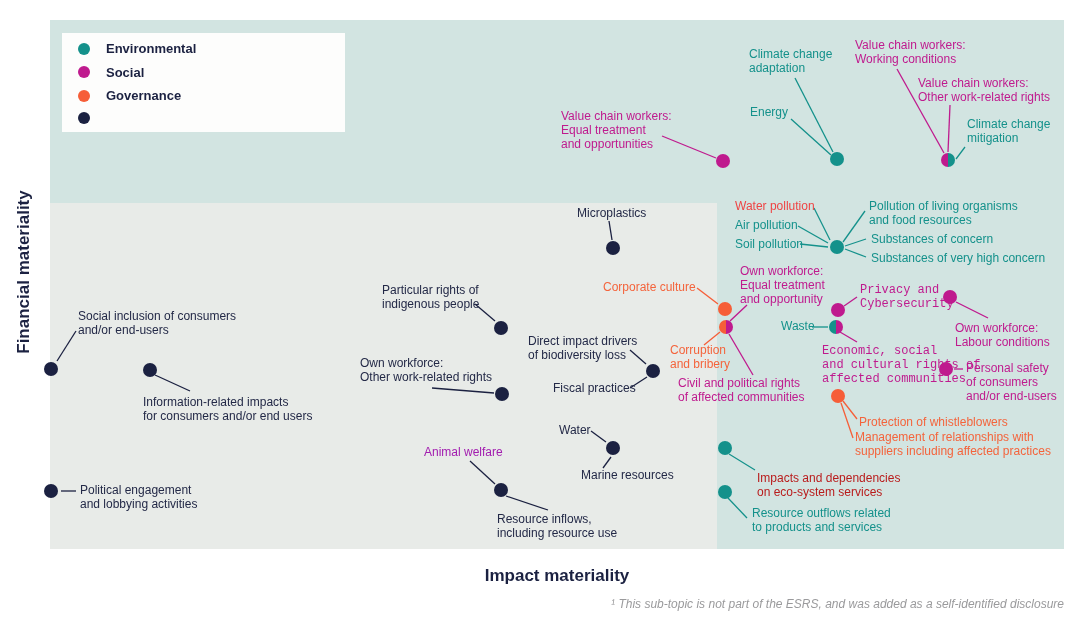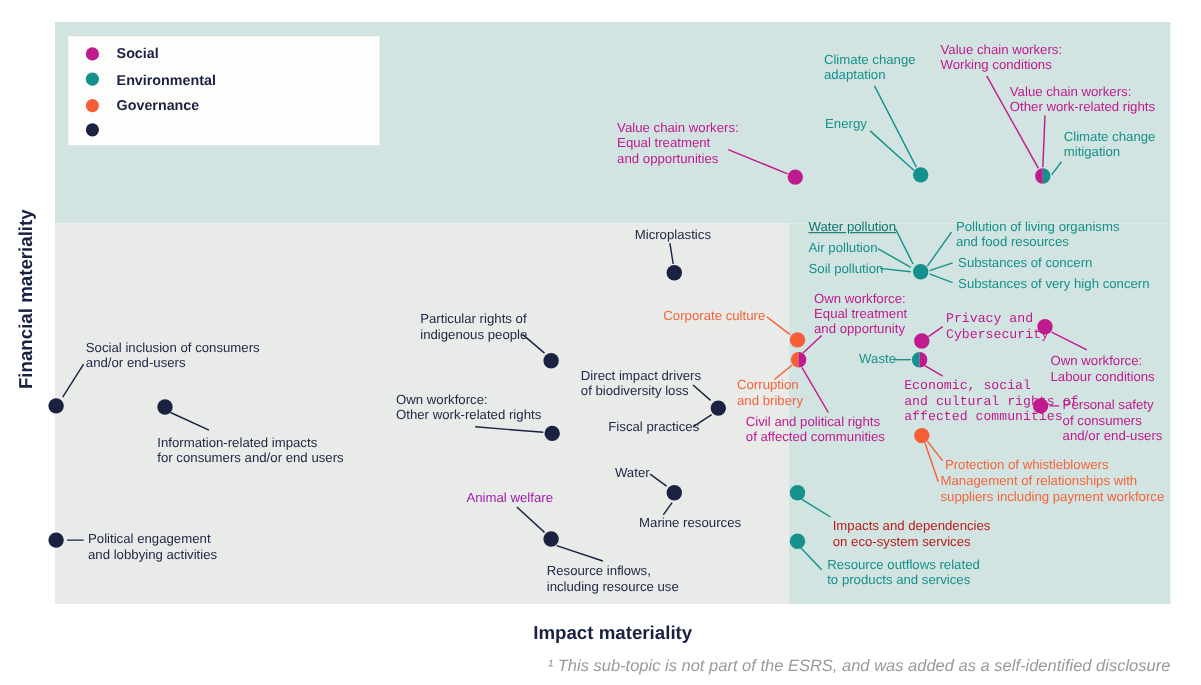--- a/index.html
+++ b/index.html
@@ -17,21 +17,21 @@
   .legend-dot{width:12px;height:12px;border-radius:50%;flex:0 0 auto;}
   .legend-label{font-size:13px;font-weight:700;color:#1b2141;}
   #chart-svg{position:absolute;left:0;top:0;width:1092px;height:623px;}
   .topic-label{position:absolute;font-size:12px;line-height:14px;white-space:pre-line;}
   .y-axis-label{position:absolute;left:-77px;top:263px;width:200px;height:18px;
                 text-align:center;font-size:17px;font-weight:700;color:#1b2141;
                 transform:rotate(-90deg);}
   .x-axis-label{position:absolute;left:50px;top:566px;width:1014px;text-align:center;
                 font-size:17px;font-weight:700;color:#1b2141;}
   .footnote{position:absolute;left:50px;top:597px;width:1014px;text-align:right;
-            font-size:15px;font-style:italic;color:#9a9a9c;}
+            font-size:12px;font-style:italic;color:#9a9a9c;}
 </style>
 </head>
 <body>
 
 <div class="stage">
 
   <div class="region region-top" style="background: rgb(210, 228, 225);"></div>
   <div class="region region-lower-left" style="background: rgb(232, 235, 232);"></div>
   <div class="region region-lower-right" style="background: rgb(210, 228, 225);"></div>
 
@@ -107,21 +107,21 @@
       <div class="topic-label" style="left: 749px; top: 47px; color: rgb(20, 145, 139);">Climate change
 adaptation</div>
       <div class="topic-label" style="left: 750px; top: 105px; color: rgb(20, 145, 139);">Energy</div>
       <div class="topic-label" style="left: 855px; top: 38px; color: rgb(191, 26, 142);">Value chain workers:
 Working conditions</div>
       <div class="topic-label" style="left: 918px; top: 76px; color: rgb(191, 26, 142);">Value chain workers:
 Other work-related rights</div>
       <div class="topic-label" style="left: 967px; top: 117px; color: rgb(20, 145, 139);">Climate change
 mitigation</div>
       <div class="topic-label" style="left: 577px; top: 206px; color: rgb(35, 41, 71);">Microplastics</div>
-      <div class="topic-label" style="left: 735px; top: 199px; color: #0f766e; text-decoration: underline;">Water pollution</div>
+      <div class="topic-label" style="left: 735px; top: 199px; color: #ef4444;">Water pollution</div>
       <div class="topic-label" style="left: 735px; top: 218px; color: rgb(20, 145, 139);">Air pollution</div>
       <div class="topic-label" style="left: 735px; top: 237px; color: rgb(20, 145, 139);">Soil pollution</div>
       <div class="topic-label" style="left: 869px; top: 199px; color: rgb(20, 145, 139);">Pollution of living organisms
 and food resources</div>
       <div class="topic-label" style="left: 871px; top: 232px; color: rgb(20, 145, 139);">Substances of concern</div>
       <div class="topic-label" style="left: 871px; top: 251px; color: rgb(20, 145, 139);">Substances of very high concern</div>
       <div class="topic-label" style="left: 603px; top: 280px; color: rgb(244, 100, 60);">Corporate culture</div>
       <div class="topic-label" style="left: 740px; top: 264px; color: rgb(191, 26, 142);">Own workforce:
 Equal treatment
 and opportunity</div>
@@ -135,21 +135,21 @@
       <div class="topic-label" style="left: 955px; top: 321px; color: rgb(191, 26, 142);">Own workforce:
 Labour conditions</div>
       <div class="topic-label" style="left: 822px; top: 344px; color: rgb(191, 26, 142); font-family: Liberation Mono, monospace;">Economic, social
 and cultural rights of
 affected communities</div>
       <div class="topic-label" style="left: 966px; top: 361px; color: rgb(191, 26, 142);">Personal safety
 of consumers
 and/or end-users</div>
       <div class="topic-label" style="left: 859px; top: 415px; color: rgb(244, 100, 60);">Protection of whistleblowers</div>
       <div class="topic-label" style="left: 855px; top: 430px; color: rgb(244, 100, 60);">Management of relationships with
-suppliers including payment workforce</div>
+suppliers including affected practices</div>
       <div class="topic-label" style="left: 528px; top: 334px; color: rgb(35, 41, 71);">Direct impact drivers
 of biodiversity loss</div>
       <div class="topic-label" style="left: 553px; top: 381px; color: rgb(35, 41, 71);">Fiscal practices</div>
       <div class="topic-label" style="left: 382px; top: 283px; color: rgb(35, 41, 71);">Particular rights of
 indigenous people</div>
       <div class="topic-label" style="left: 360px; top: 356px; color: rgb(35, 41, 71);">Own workforce:
 Other work-related rights</div>
       <div class="topic-label" style="left: 78px; top: 309px; color: rgb(35, 41, 71);">Social inclusion of consumers
 and/or end-users</div>
       <div class="topic-label" style="left: 143px; top: 395px; color: rgb(35, 41, 71);">Information-related impacts
@@ -162,26 +162,26 @@
       <div class="topic-label" style="left: 80px; top: 483px; color: rgb(35, 41, 71);">Political engagement
 and lobbying activities</div>
       <div class="topic-label" style="left: 757px; top: 459px; color: #b91c1c; margin-top: 12px;">Impacts and dependencies
 on eco-system services</div>
       <div class="topic-label" style="left: 752px; top: 506px; color: rgb(20, 145, 139);">Resource outflows related
 to products and services</div>
     </div>
 
   <div class="legend" style="background: rgb(253, 253, 252);">
       <div class="legend-item">
+        <span class="legend-dot" style="background: rgb(20, 145, 139);"></span>
+        <span class="legend-label">Environmental</span>
+      </div>
+      <div class="legend-item">
         <span class="legend-dot" style="background: rgb(191, 26, 142);"></span>
         <span class="legend-label">Social</span>
-      </div>
-      <div class="legend-item">
-        <span class="legend-dot" style="background: rgb(20, 145, 139);"></span>
-        <span class="legend-label">Environmental</span>
       </div>
       <div class="legend-item">
         <span class="legend-dot" style="background: rgb(246, 94, 56);"></span>
         <span class="legend-label">Governance</span>
       </div>
       <div class="legend-item">
         <span class="legend-dot" style="background: rgb(27, 33, 65);"></span>
       </div>
     </div>
 

